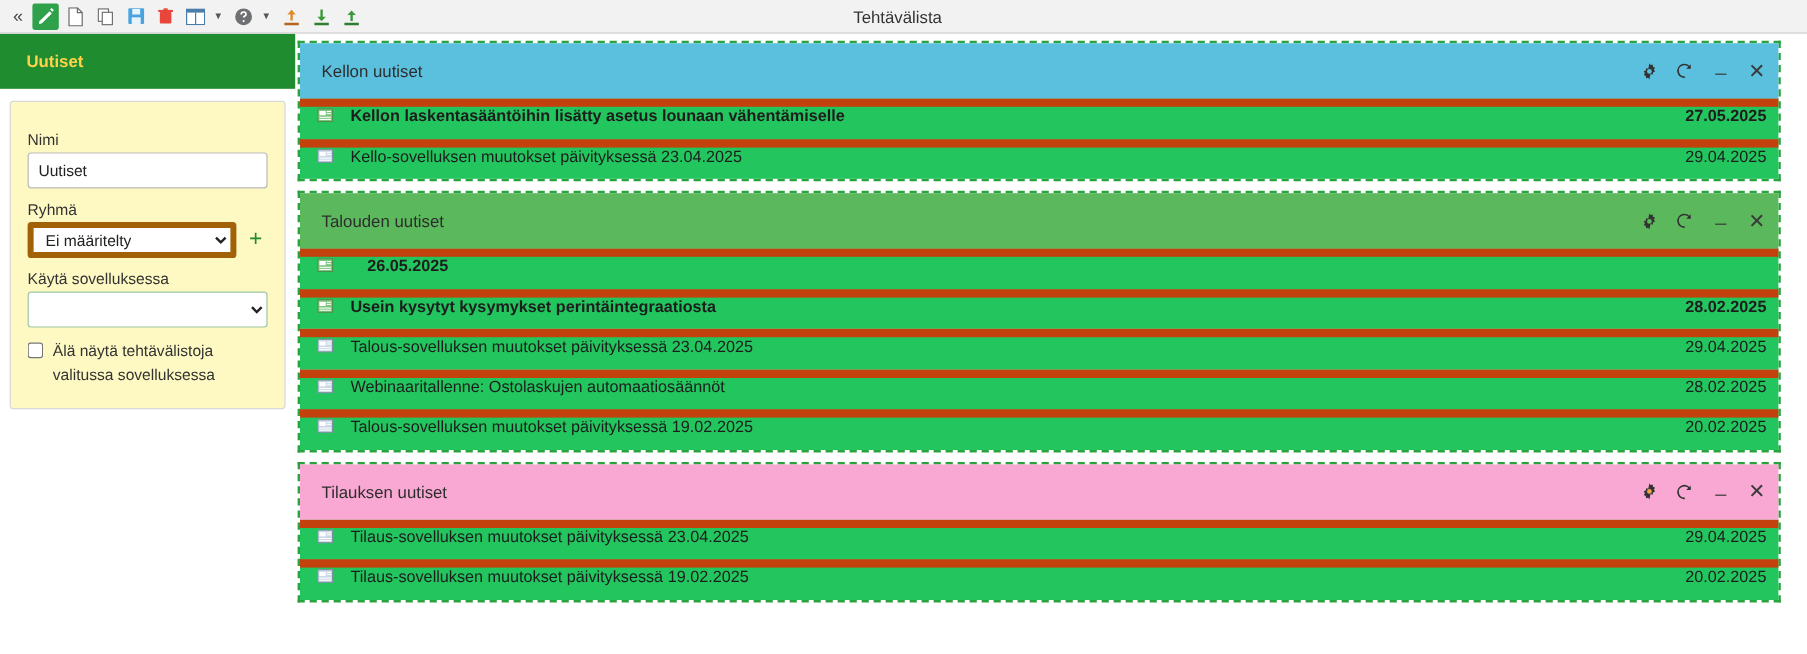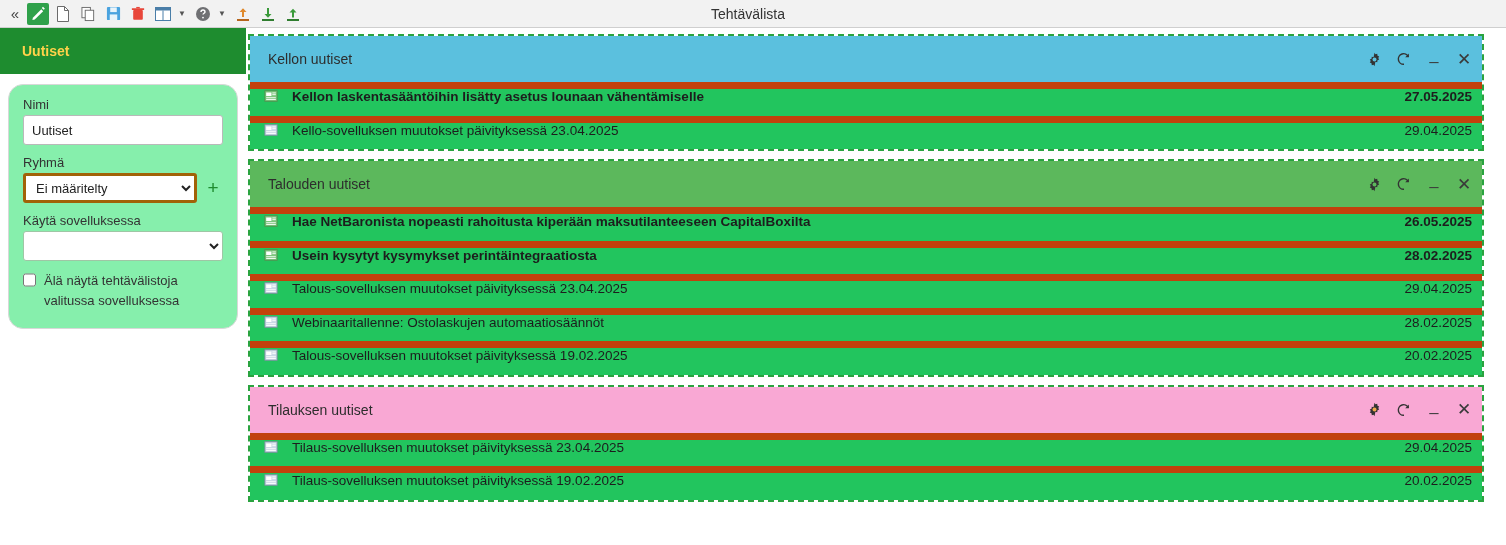--- a/index.html
+++ b/index.html
@@ -71,23 +71,23 @@
     color: #ffd24a;
     font-weight: bold;
     font-size: 14px;
     display: flex;
     align-items: center;
     padding-left: 22px;
   }
   .panel-card {
     margin: 10px 8px 0 8px;
     border: 1px solid #d8d8d8;
-    border-radius: 15px;
-    background: #86efac;
-    padding: 12px 14px 18px 14px;
+    border-radius: 3px;
+    background: #fef9c3;
+    padding: 24px 14px 18px 14px;
   }
   .field-label {
     font-size: 13px;
     color: #333;
     margin-bottom: 3px;
   }
   .text-input {
     width: 100%;
     height: 30px;
     border: 1px solid #b9b9b9;
@@ -104,21 +104,21 @@
     height: 30px;
     border: 1px solid #9fc6a5;
     border-radius: 3px;
     padding: 0 6px;
     font-size: 13px;
     font-family: "Liberation Sans", sans-serif;
     background: #fff;
     color: #222;
     width: 176px;
   }
-  .sel.green-outline { border: 3px solid #a16207; }
+  .sel.green-outline { border: 5px solid #a16207; }
   .plus-btn {
     width: 20px; height: 24px;
     display:flex; align-items:center; justify-content:center;
     color: #1e8c2f;
     font-size: 19px;
     cursor: pointer;
     font-weight: 500;
   }
   .sel.wide { width: 100%; }
   .check-row {
@@ -432,21 +432,20 @@
         <span class="row-icon">
           <svg width="14" height="14" viewBox="0 0 16 16">
               <rect x="1" y="2" width="14" height="12" fill="#7dc67d" stroke="#4e8f4e"></rect>
               <rect x="2.5" y="4" width="6" height="4" fill="#fff"></rect>
               <rect x="9.5" y="4" width="4" height="1" fill="#fff"></rect>
               <rect x="9.5" y="6" width="4" height="1" fill="#fff"></rect>
               <rect x="2.5" y="9.5" width="11" height="1" fill="#fff"></rect>
               <rect x="2.5" y="11.5" width="11" height="1" fill="#fff"></rect>
             </svg>
         </span>
-        <span class="row-text">Hae NetBaronista nopeasti rahoitusta kiperään maksutilanteeseen CapitalBoxilta</span>
         <span class="row-date">26.05.2025</span>
       </div>
       <div class="news-row unread">
         <span class="row-icon">
           <svg width="14" height="14" viewBox="0 0 16 16">
               <rect x="1" y="2" width="14" height="12" fill="#7dc67d" stroke="#4e8f4e"></rect>
               <rect x="2.5" y="4" width="6" height="4" fill="#fff"></rect>
               <rect x="9.5" y="4" width="4" height="1" fill="#fff"></rect>
               <rect x="9.5" y="6" width="4" height="1" fill="#fff"></rect>
               <rect x="2.5" y="9.5" width="11" height="1" fill="#fff"></rect>

